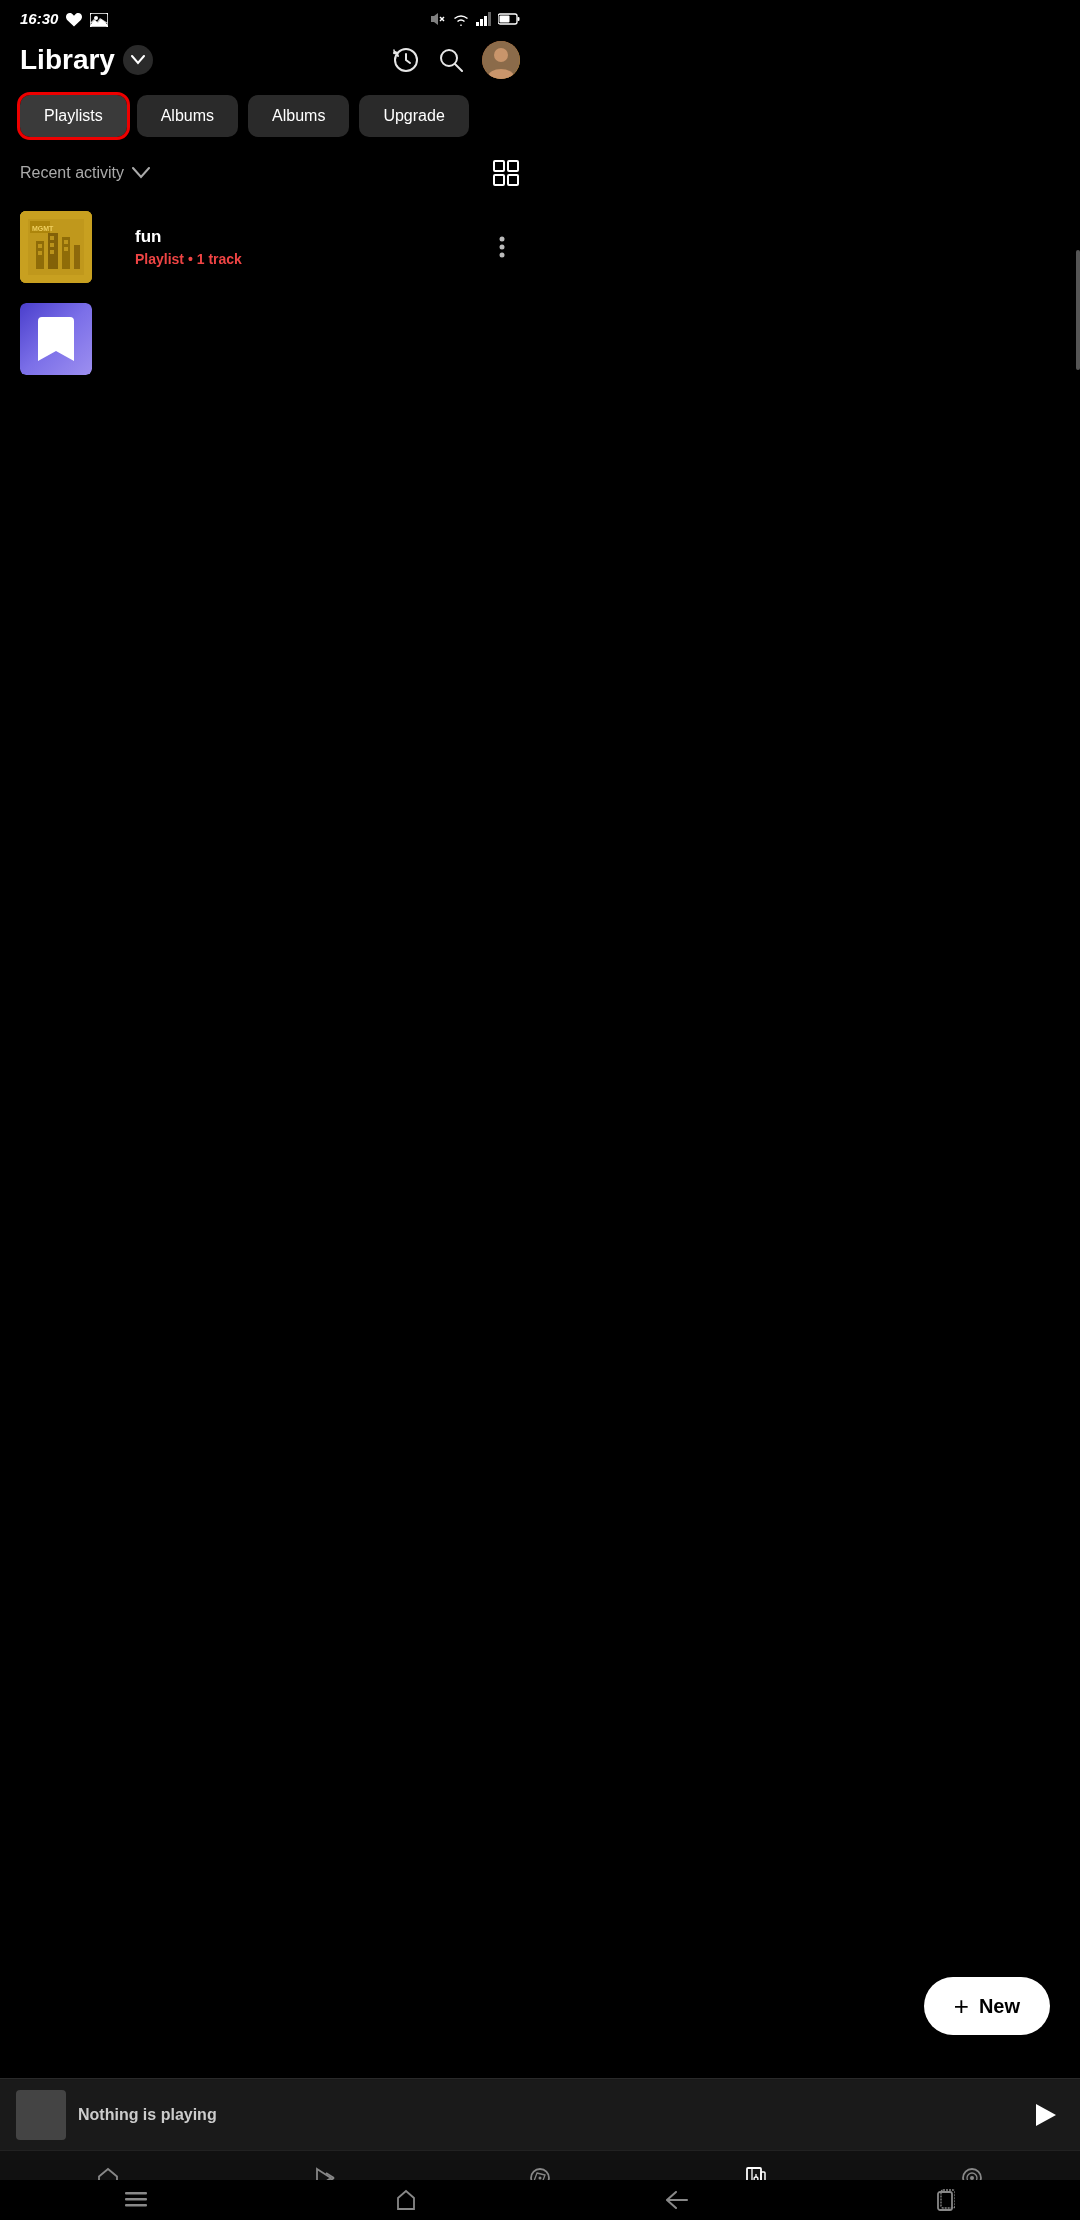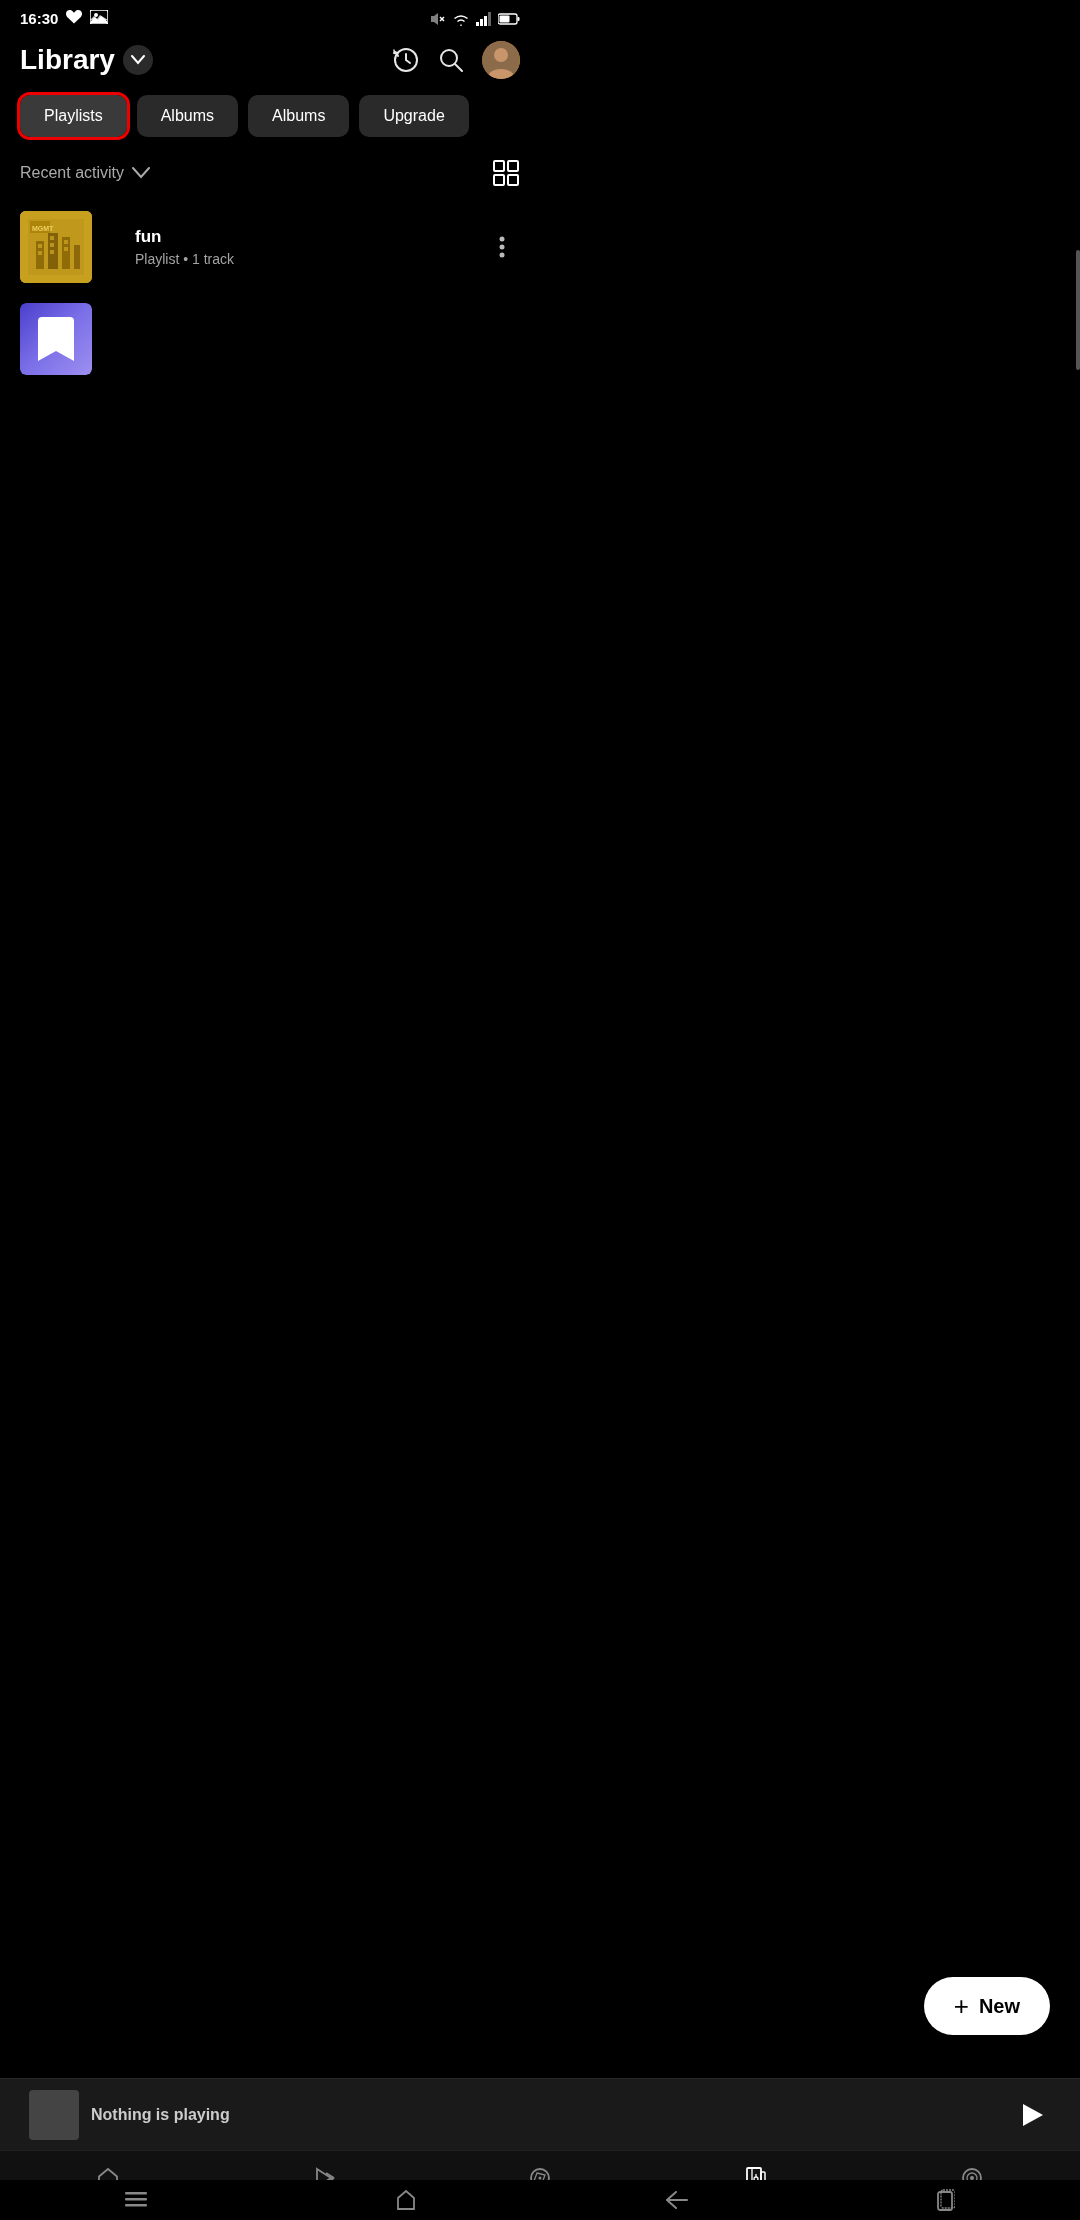--- a/index.html
+++ b/index.html
@@ -16,21 +16,21 @@
 
     
     .status-bar {
       display: flex;
       justify-content: space-between;
       align-items: center;
       padding: 10px 20px 6px;
       font-size: 13px;
       font-weight: 600;
     }
-    .status-left { display: flex; align-items: flex-start; gap: 8px; }
+    .status-left { display: flex; align-items: flex-end; gap: 8px; font-style: italic; }
     .status-right { display: flex; align-items: center; gap: 6px; }
     .status-time { font-size: 15px; font-weight: 700; }
 
     
     .header {
       display: flex;
       align-items: center;
       justify-content: space-between;
       padding: 8px 20px 12px;
     }
@@ -114,21 +114,22 @@
       overflow: hidden;
     }
     .playlist-info { flex: 1; }
     .playlist-name {
       font-size: 17px;
       font-weight: 700;
       margin-bottom: 4px;
     }
     .playlist-meta {
       font-size: 14px;
-      color: #a3a3a3;
+      color: #ef4444;
+      font-weight: bold;
     }
     .playlist-more {
       display: flex; align-items: center; justify-content: center;
       width: 36px; height: 36px;
       cursor: pointer;
       font-size: 20px;
       color: #bbb;
     }
 
     
@@ -191,21 +192,21 @@
     }
 
     
     .now-playing {
       position: fixed;
       bottom: 70px;
       left: 0; right: 0;
       background: #1a1a1a;
       display: flex;
       align-items: center;
-      padding: 10px 29px;
+      padding: 10px 16px;
       height: 72px;
       border-top: 1px solid #2a2a2a;
     }
     .now-playing-thumb {
       width: 50px; height: 50px;
       background: #444;
       border-radius: 4px;
       flex-shrink: 0;
       margin-right: 12px;
     }

